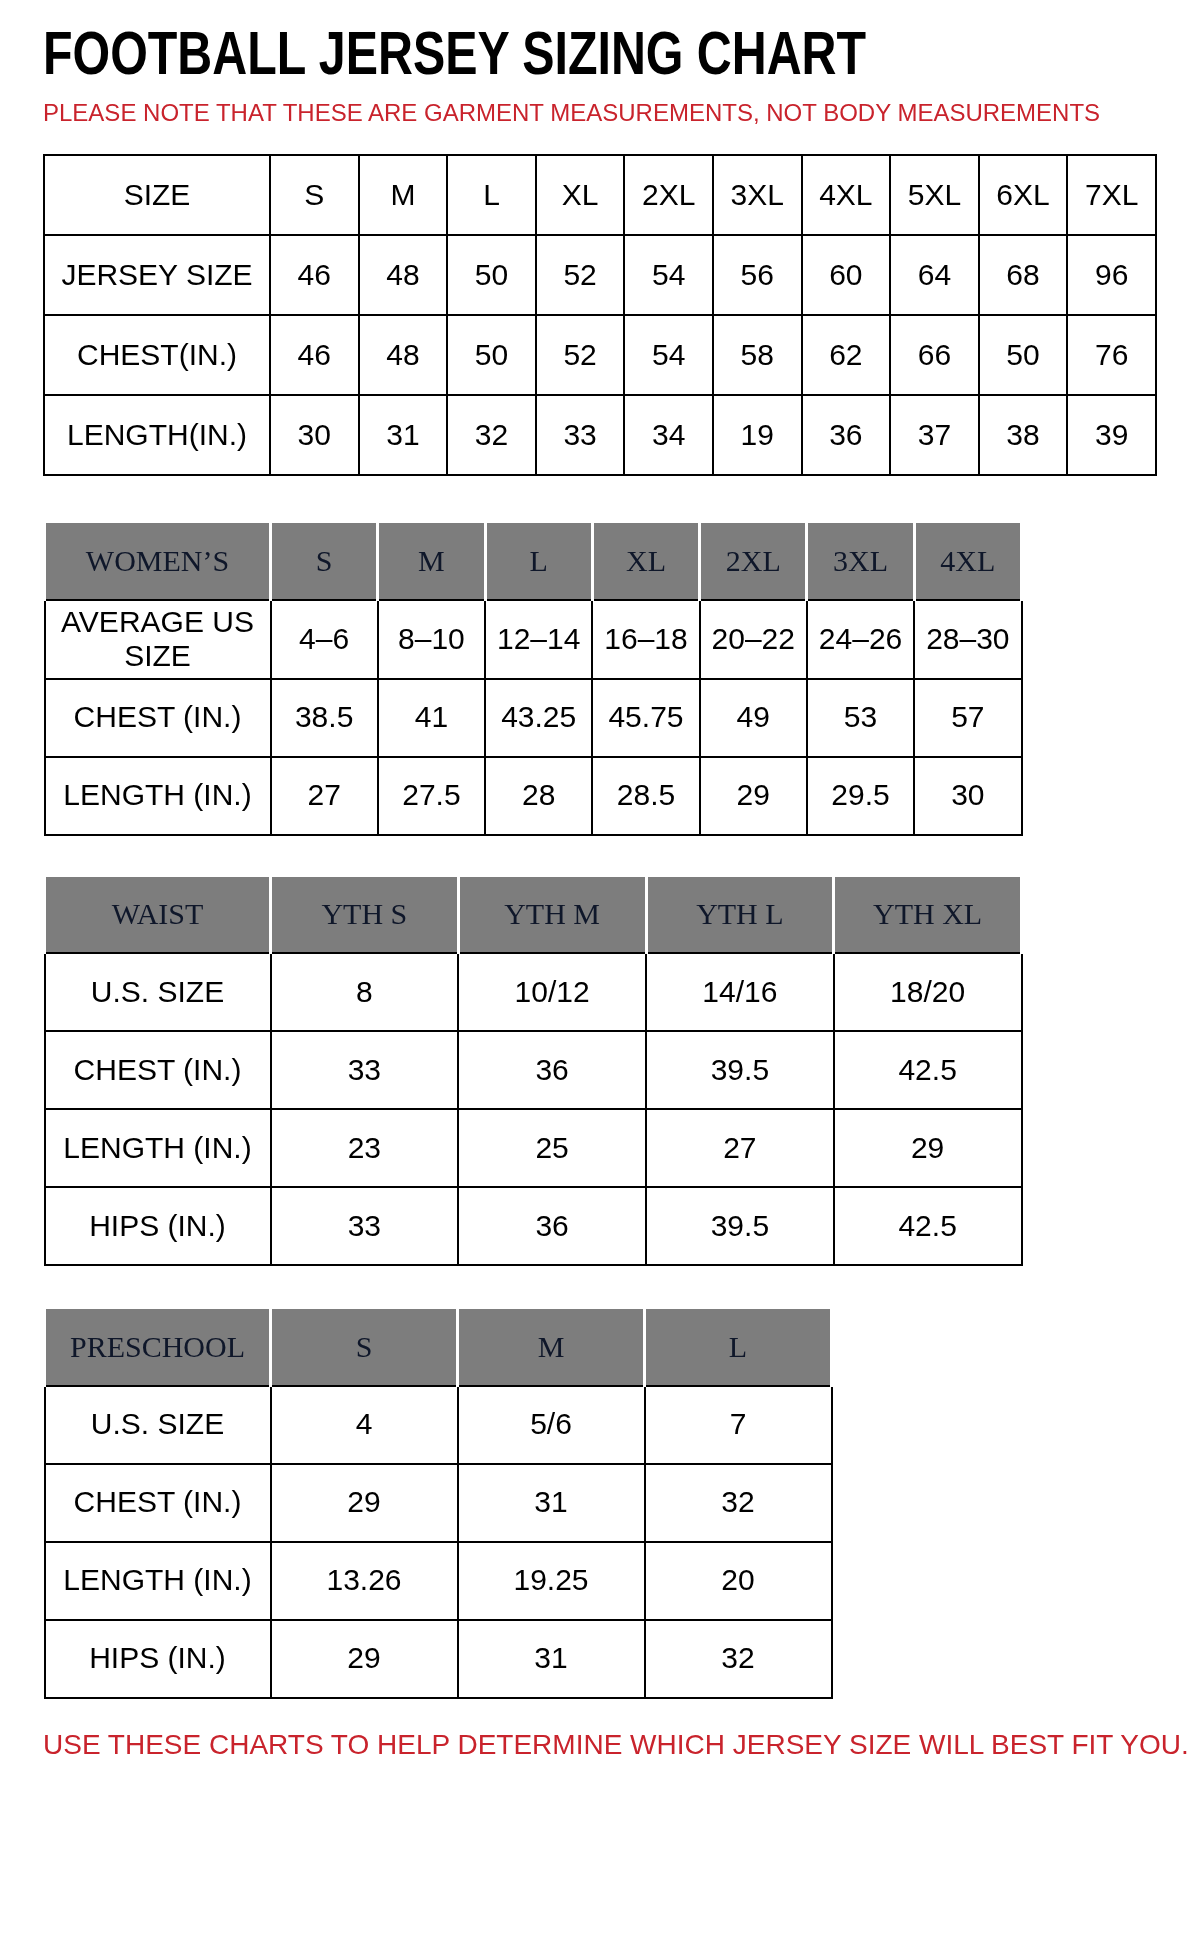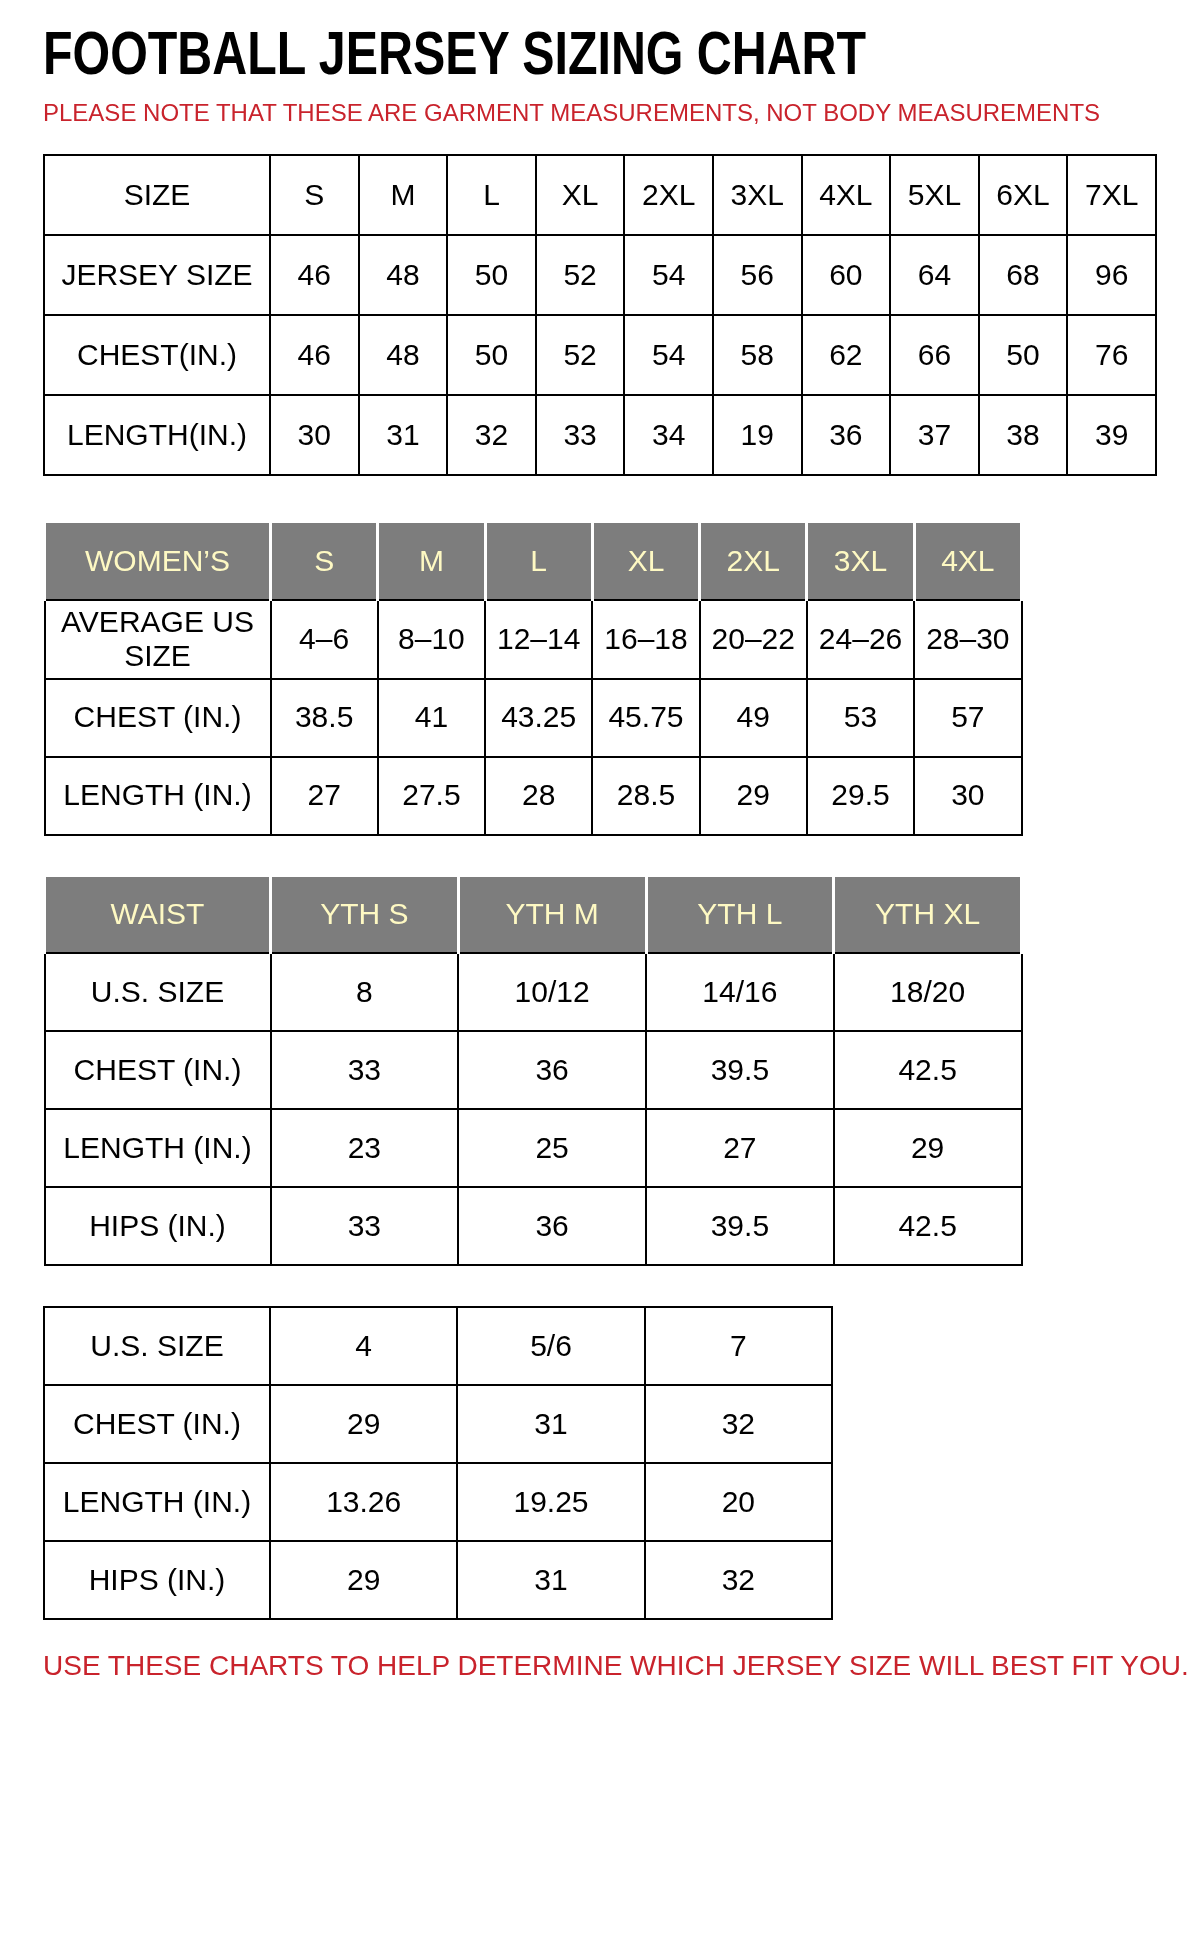--- a/index.html
+++ b/index.html
@@ -59,23 +59,24 @@
   .sizing .banner {
     background: var(--gray, #7d7d7d);
     color: #ffffff;
     font-size: 34px;
     letter-spacing: 2.5px;
     border: 3px solid #ffffff;
     border-bottom: 2px solid #000000;
   }
   .sizing .gray-head {
     background: var(--gray, #7d7d7d);
-    color: #fef9c3;
+    color: #0f172a;
     border: 3px solid #ffffff;
     border-bottom: 2px solid #000000;
+    font-family: Liberation Serif, serif;
   }
   .sizing .plain-head,
   .sizing .row-label,
   .sizing .val {
     background: #ffffff;
     color: #000000;
     border: 2px solid #000000;
   }
 
   .footer {
@@ -264,20 +265,26 @@
       </table>
       <table class="sizing t-preschool">
         <colgroup>
           <col class="col-label">
           <col>
           <col>
           <col>
         </colgroup>
         <tbody>
           <tr>
+            <th class="gray-head">PRESCHOOL</th>
+            <th class="gray-head">S</th>
+            <th class="gray-head">M</th>
+            <th class="gray-head">L</th>
+          </tr>
+          <tr>
             <th class="row-label">U.S. SIZE</th>
             <td class="val">4</td>
             <td class="val">5/6</td>
             <td class="val">7</td>
           </tr>
           <tr>
             <th class="row-label">CHEST (IN.)</th>
             <td class="val">29</td>
             <td class="val">31</td>
             <td class="val">32</td>

